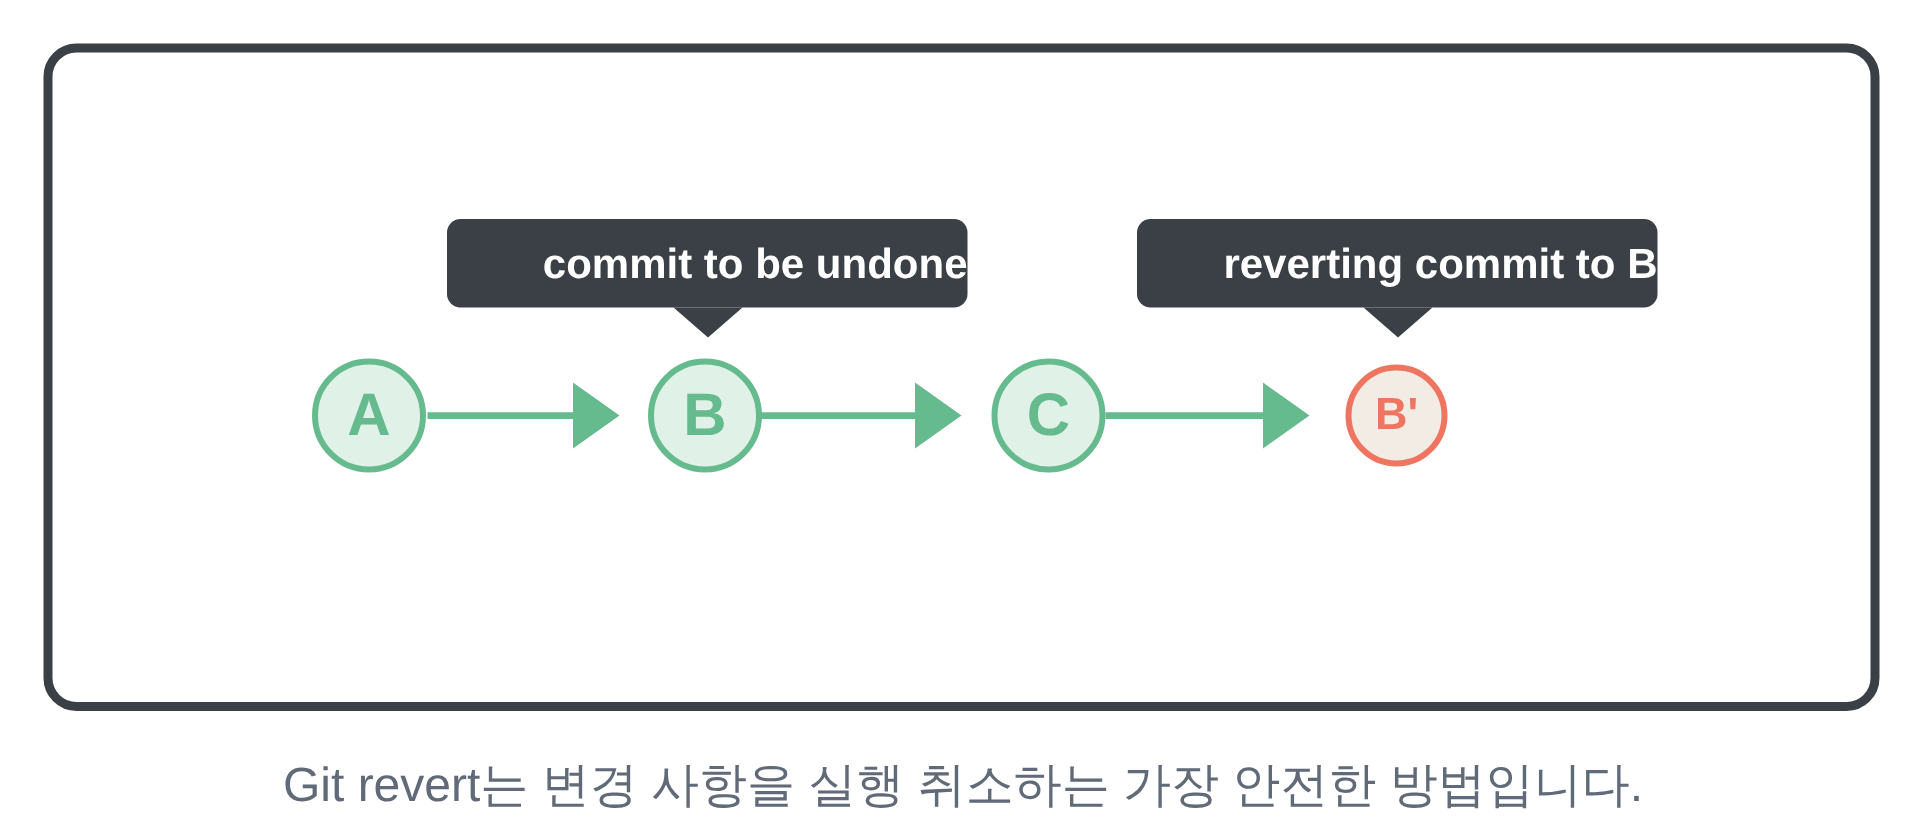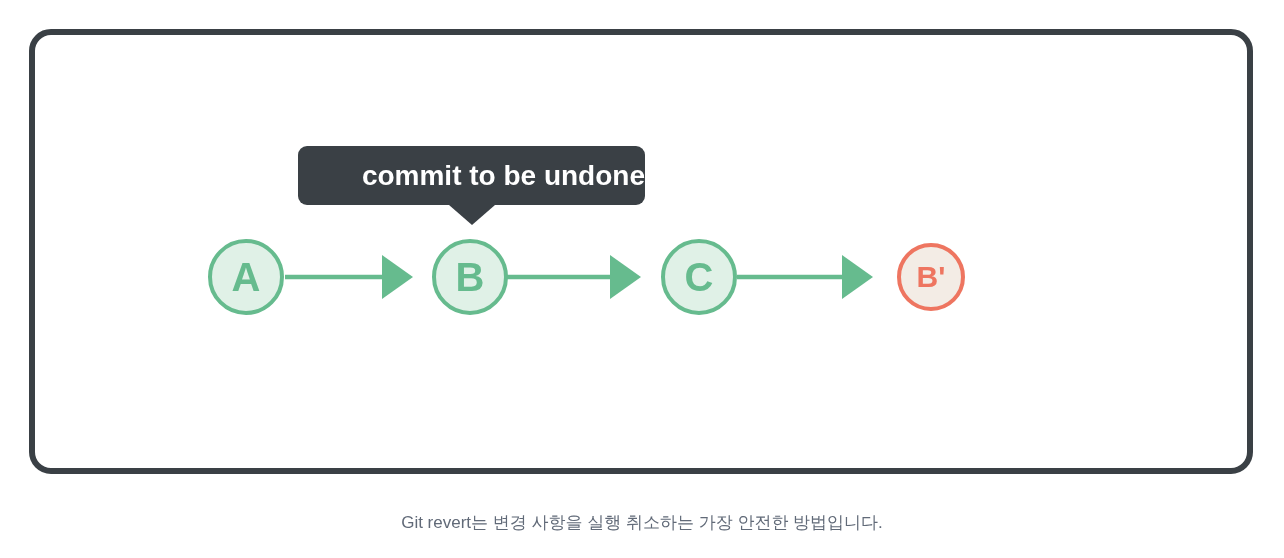--- a/index.html
+++ b/index.html
@@ -117,37 +117,41 @@
   .arrow-head {
     fill: var(--green);
   }
   
   .caption {
     position: absolute;
     left: 0;
     top: 505px;
     width: 1284px;
     text-align: center;
-    font-size: 17px;
+    font-size: 32px;
     line-height: 36px;
     color: var(--caption-color);
   }
 </style>
 </head>
 <body>
 
 <div class="stage">
 
   <div class="frame">
 
     <div class="tooltip tooltip-b">
       <span class="tooltip-label">commit to be undone</span>
       <div class="tooltip-tail"></div>
     </div>
 
+    <div class="tooltip tooltip-bp">
+      <span class="tooltip-label">reverting commit to B</span>
+      <div class="tooltip-tail"></div>
+    </div>
 
     <svg class="arrows" width="1212" height="433" viewBox="0 0 1212 433">
       <g>
         <line class="arrow-line" x1="250" y1="242" x2="347" y2="242"></line>
         <polygon class="arrow-head" points="347,220 347,264 378,242"></polygon>
       </g>
       <g>
         <line class="arrow-line" x1="472" y1="242" x2="575" y2="242"></line>
         <polygon class="arrow-head" points="575,220 575,264 606,242"></polygon>
       </g>

